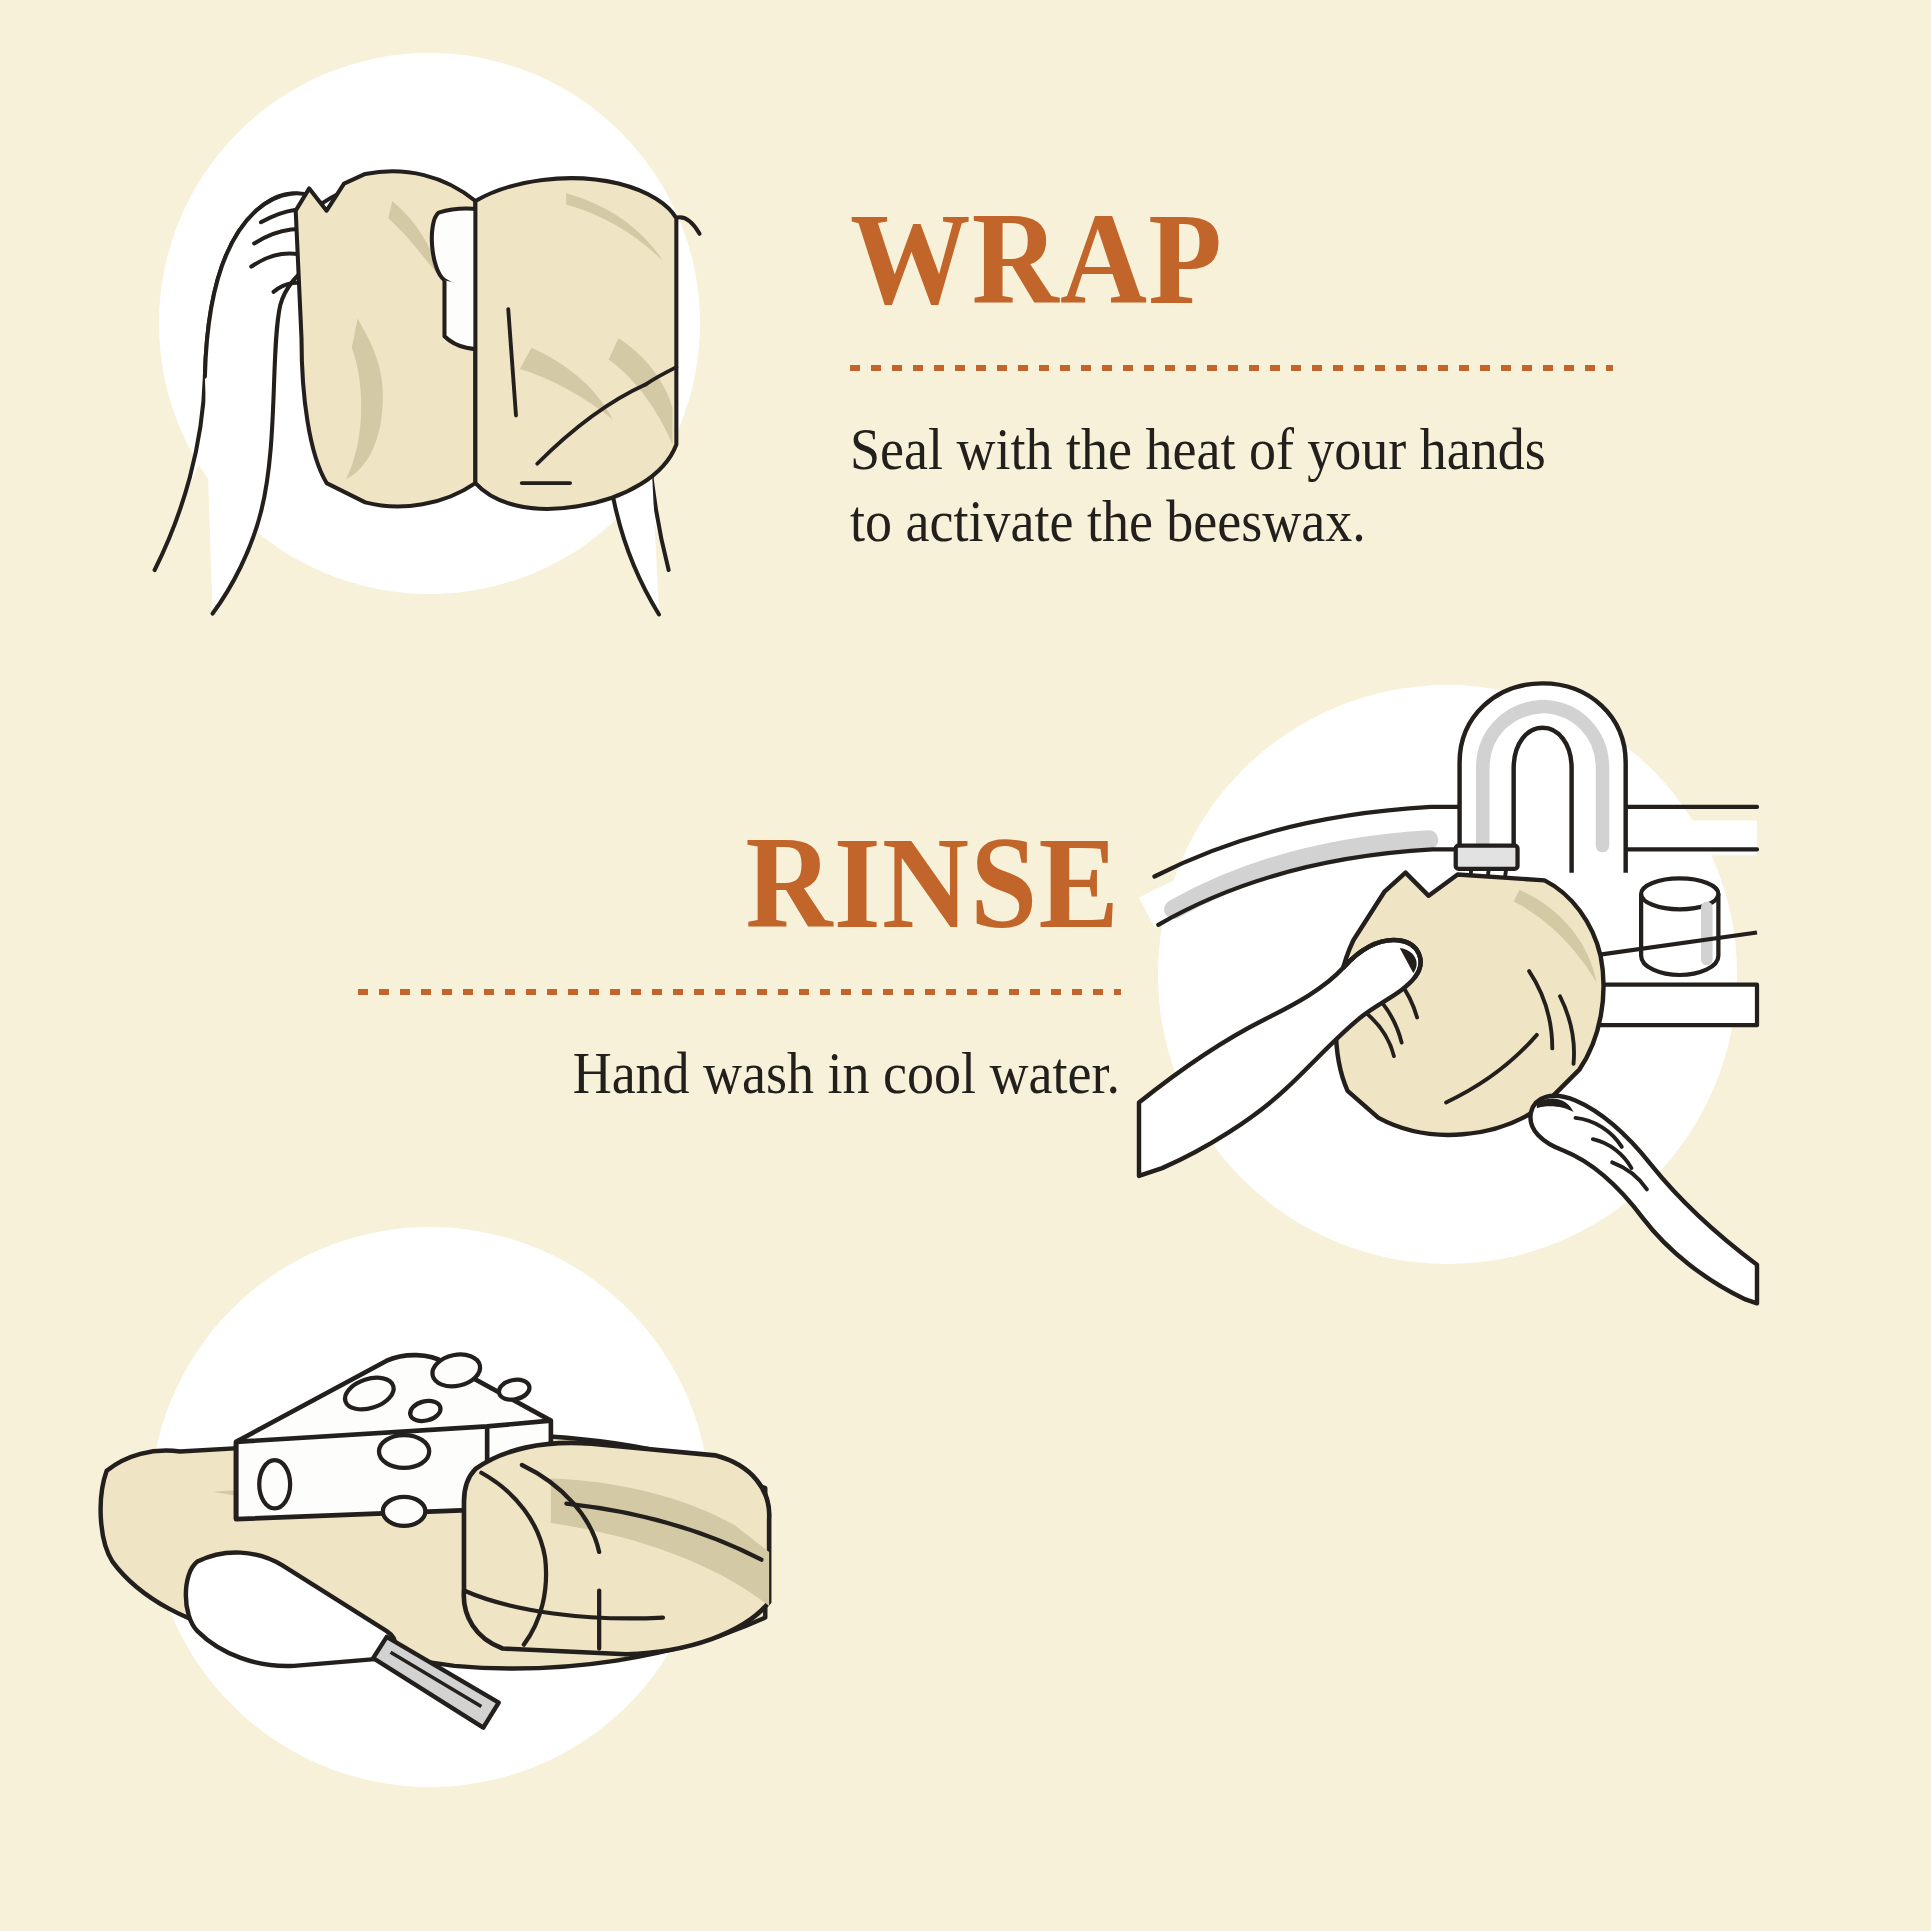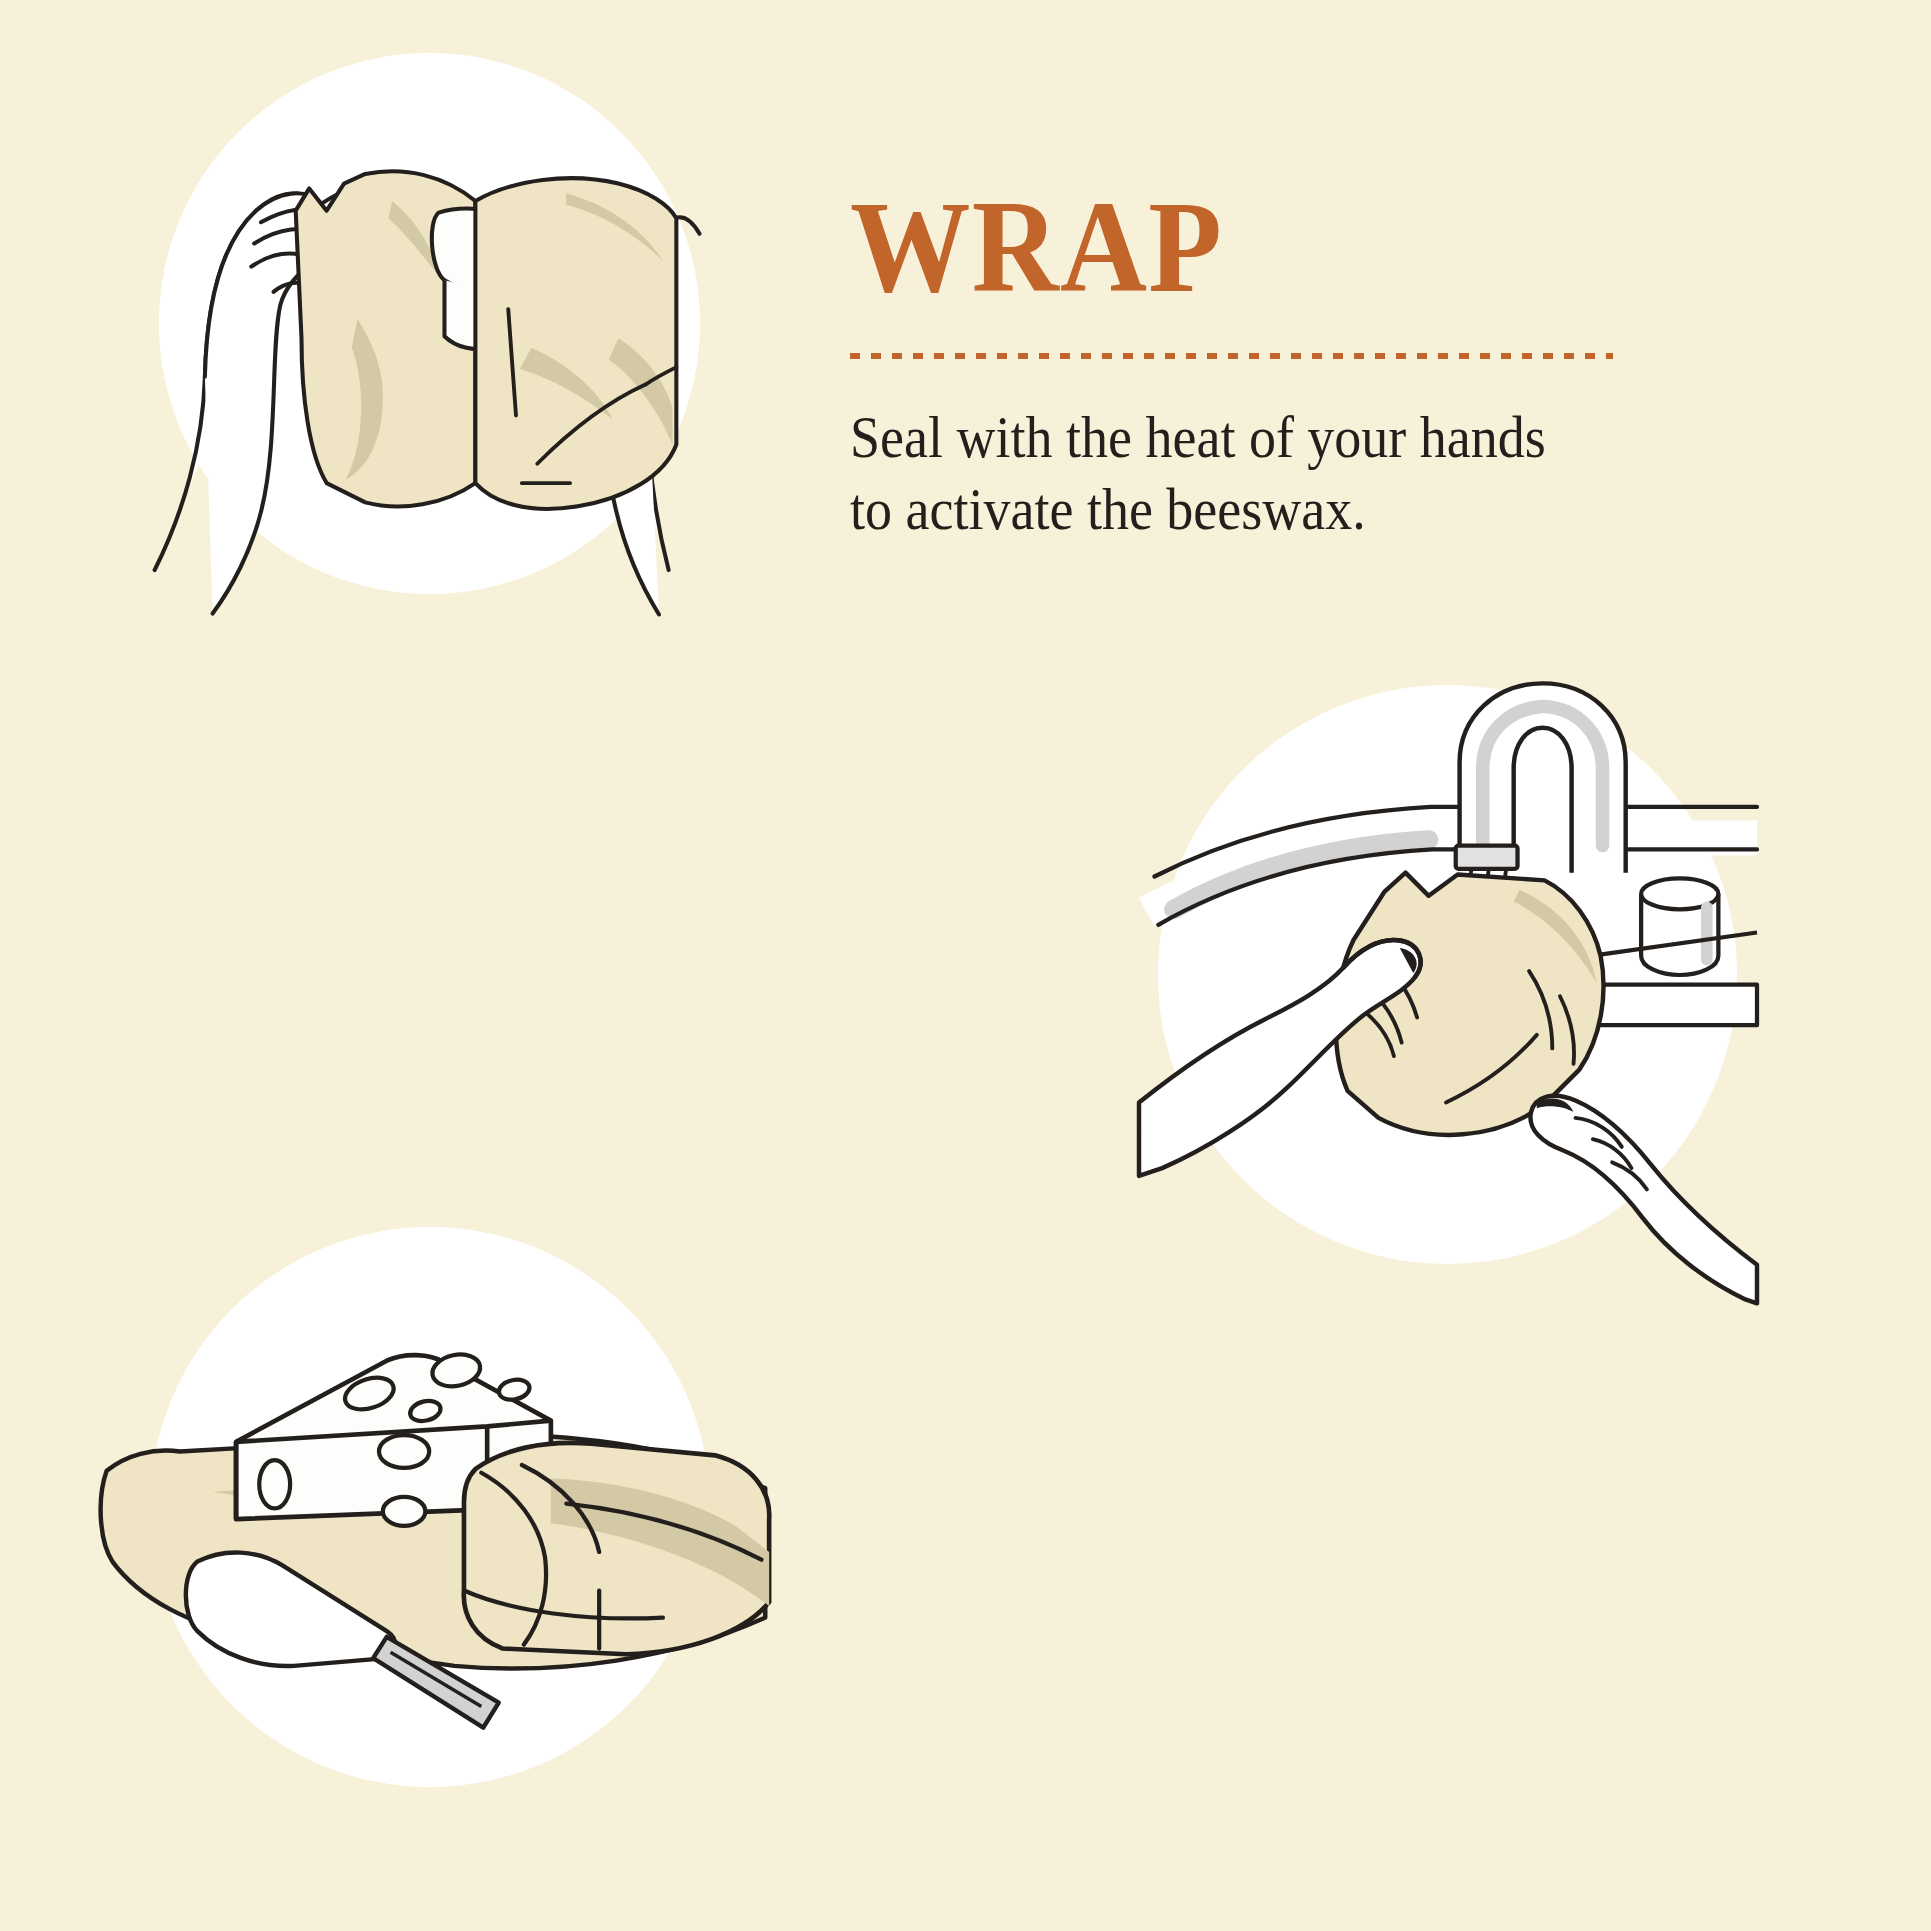--- a/index.html
+++ b/index.html
@@ -74,21 +74,21 @@
     margin: 0;
     transform: scaleX(0.90);
   }
   .caption-left  { text-align: left;  transform-origin: left center; }
   .caption-right { text-align: right; transform-origin: right center; }
 
   
   #step-wrap-illo { left: 116px; top: 29px; width: 599px; height: 599px; }
   #step-wrap-illo .illo-circle { left: 43px; top: 24px; width: 541px; height: 541px; }
 
-  #step-wrap-text { left: 850px; top: 185px; width: 792px; }
+  #step-wrap-text { left: 850px; top: 197px; width: 792px; }
   #step-wrap-text .heading  { font-size: 131px; }
   #step-wrap-text .divider  { width: 763px; margin-top: 44px; }
   #step-wrap-text .caption  { font-size: 60px; margin-top: 42px; width: 792px; }
 
   
   #step-rinse-illo { left: 1139px; top: 666px; width: 618px; height: 618px; }
   #step-rinse-illo .illo-circle { left: 19.3px; top: 19.3px; width: 579px; height: 579px; }
 
   #step-rinse-text { left: 290px; top: 821px; width: 830px; }
   #step-rinse-text .heading  { font-size: 131px; }
@@ -251,20 +251,25 @@
       </g>
       <g fill="none" stroke="#231f1c" stroke-width="4" stroke-linecap="round">
         <path d="M452 468 C 472 470 490 482 500 498"></path>
         <path d="M470 490 C 488 494 502 506 510 520"></path>
         <path d="M490 514 C 506 520 518 530 526 542"></path>
       </g>
       <path d="M412 452 C 428 444 444 448 450 462 C 440 456 424 454 412 458 Z" fill="#231f1c" stroke="none"></path>
     </svg>
   </div>
 
+  <div class="step text-block" id="step-rinse-text">
+    <h2 class="heading heading-right">RINSE</h2>
+    <div class="divider"></div>
+    <p class="caption caption-right">Hand wash in cool water.</p>
+  </div>
 
   <div class="step illo-wrap" id="step-reuse-illo">
     <div class="illo-circle"></div>
     <svg class="illo-svg" width="676" height="676" viewBox="0 0 700 700">
 
       <g>
         <path d="M10 268 C 30 252 58 244 86 248 L 330 234
                  C 420 226 520 232 600 252 L 692 286
                  L 692 420 C 600 462 480 480 370 470
                  L 160 440 C 96 428 44 400 16 362 C 2 340 0 296 10 268 Z" fill="#efe4c4" stroke="#231f1c" stroke-width="4.6" stroke-linejoin="round"></path>

